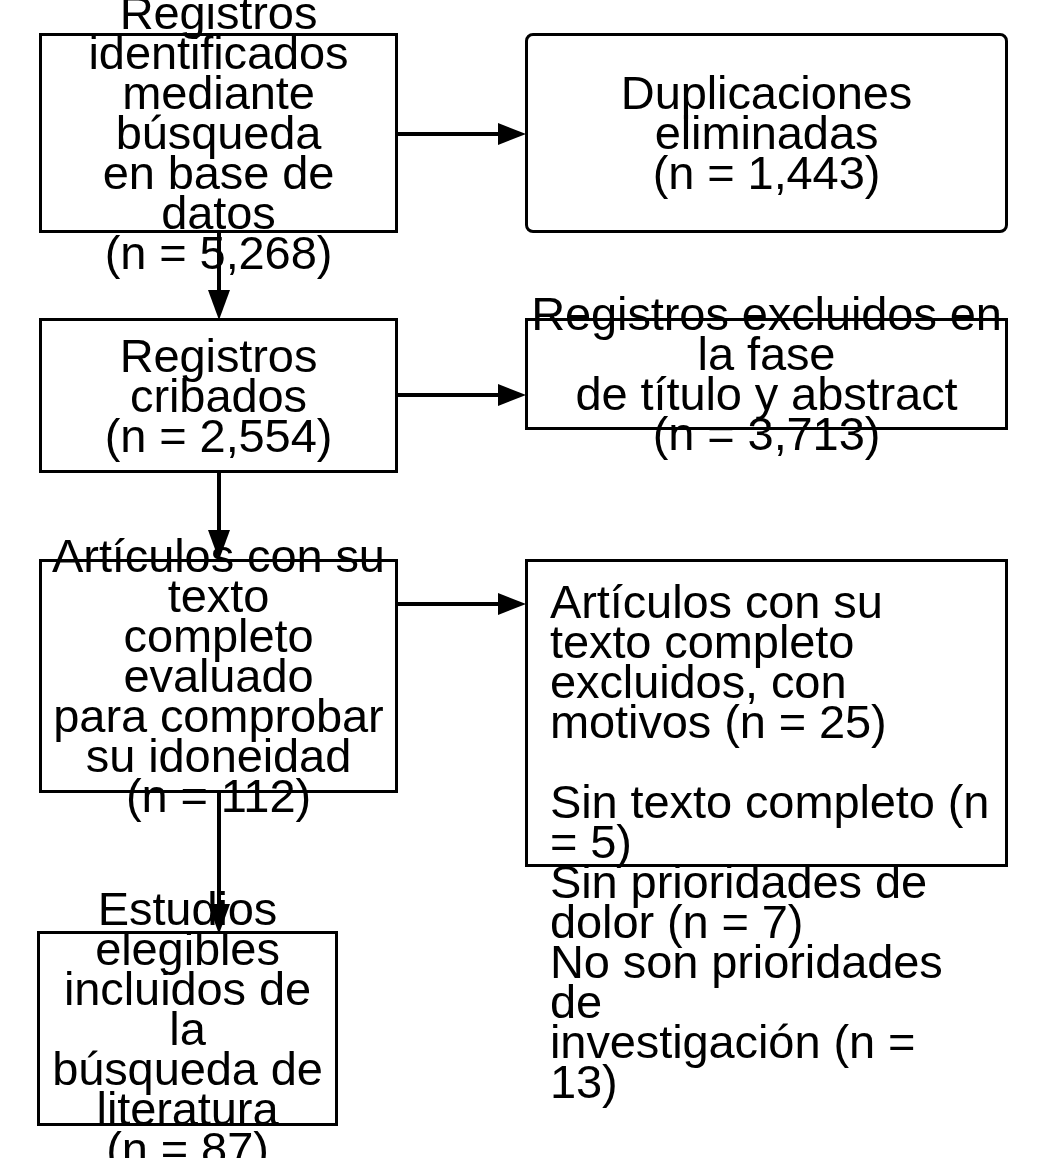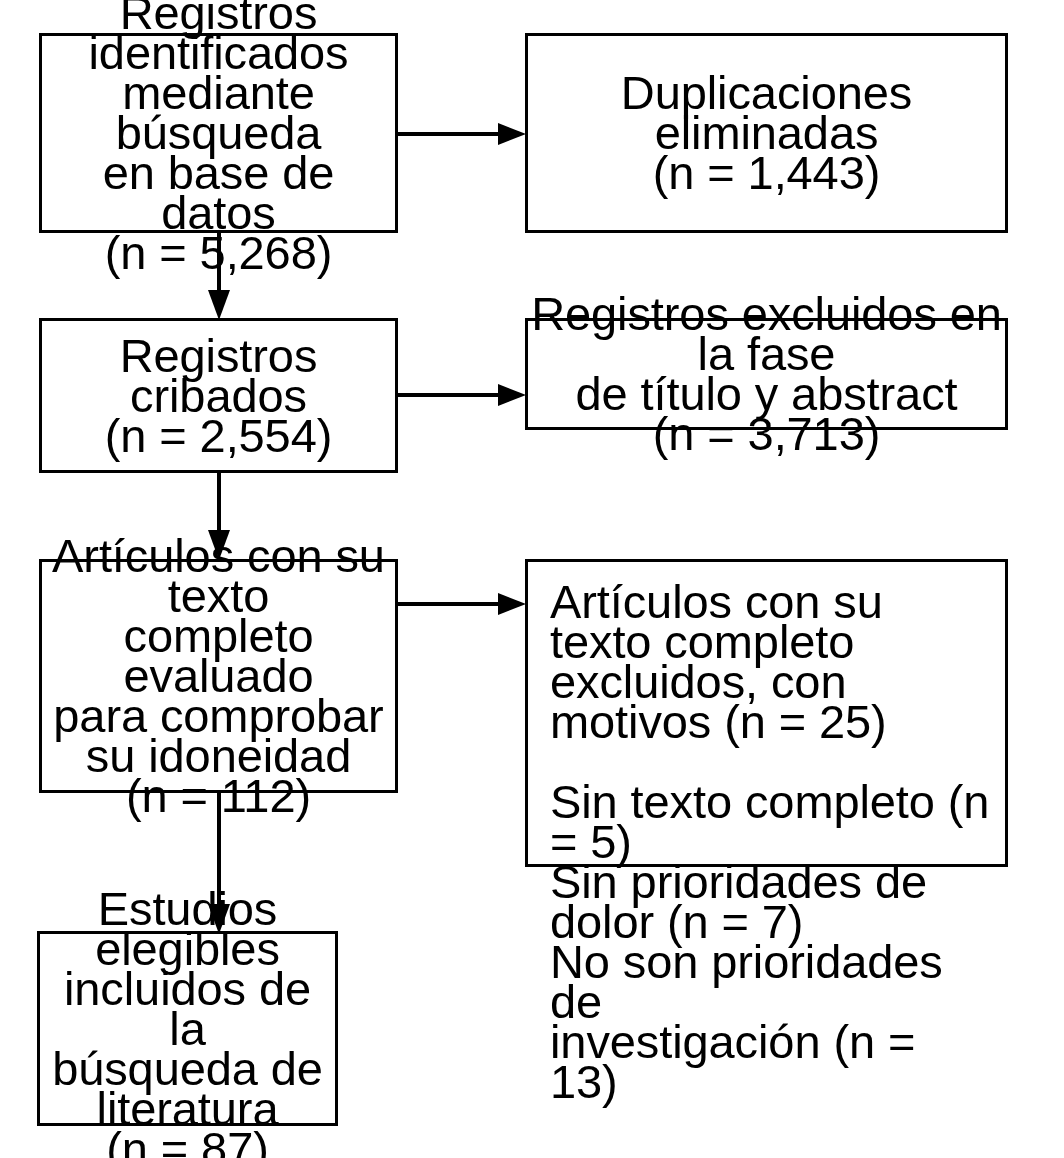--- a/index.html
+++ b/index.html
@@ -39,21 +39,21 @@
   .box.left-align {
     align-items: flex-start;
     justify-content: center;
     padding: 20px 10px 4px 22px;
   }
   .box.left-align .box-text {
     text-align: left;
   }
   
   #box-identified   { left: 39px;  top: 33px;   width: 359px; height: 200px; }
-  #box-duplicates   { left: 525px; top: 33px;   width: 483px; height: 200px; }
+  #box-duplicates   { left: 525px; top: 33px;   width: 483px; height: 200px; border-radius: 8px; }
   #box-screened     { left: 39px;  top: 318px;  width: 359px; height: 155px; }
   #box-excluded-ta  { left: 525px; top: 318px;  width: 483px; height: 112px; }
   #box-fulltext     { left: 39px;  top: 559px;  width: 359px; height: 234px; }
   #box-excluded-ft  { left: 525px; top: 559px;  width: 483px; height: 308px; }
   #box-included     { left: 37px;  top: 931px;  width: 301px; height: 195px; }
 
   
   .connector {
     position: absolute;
     pointer-events: none;

